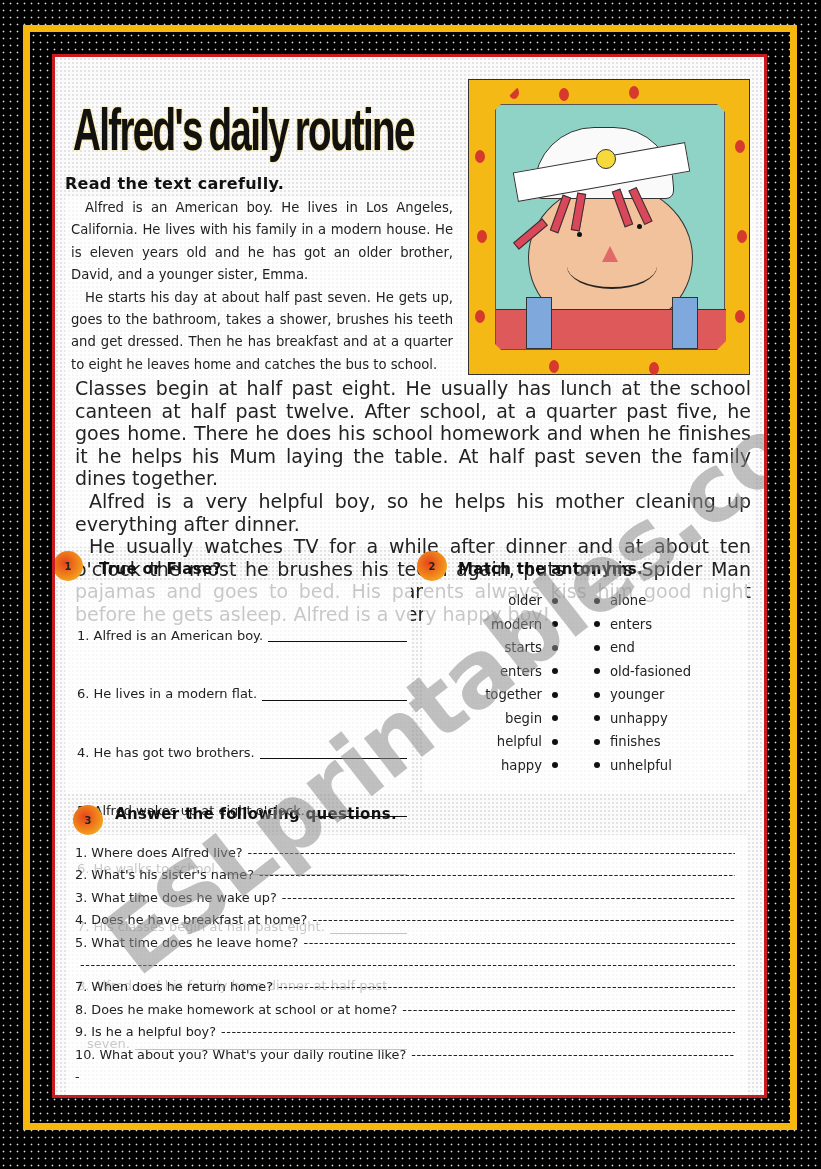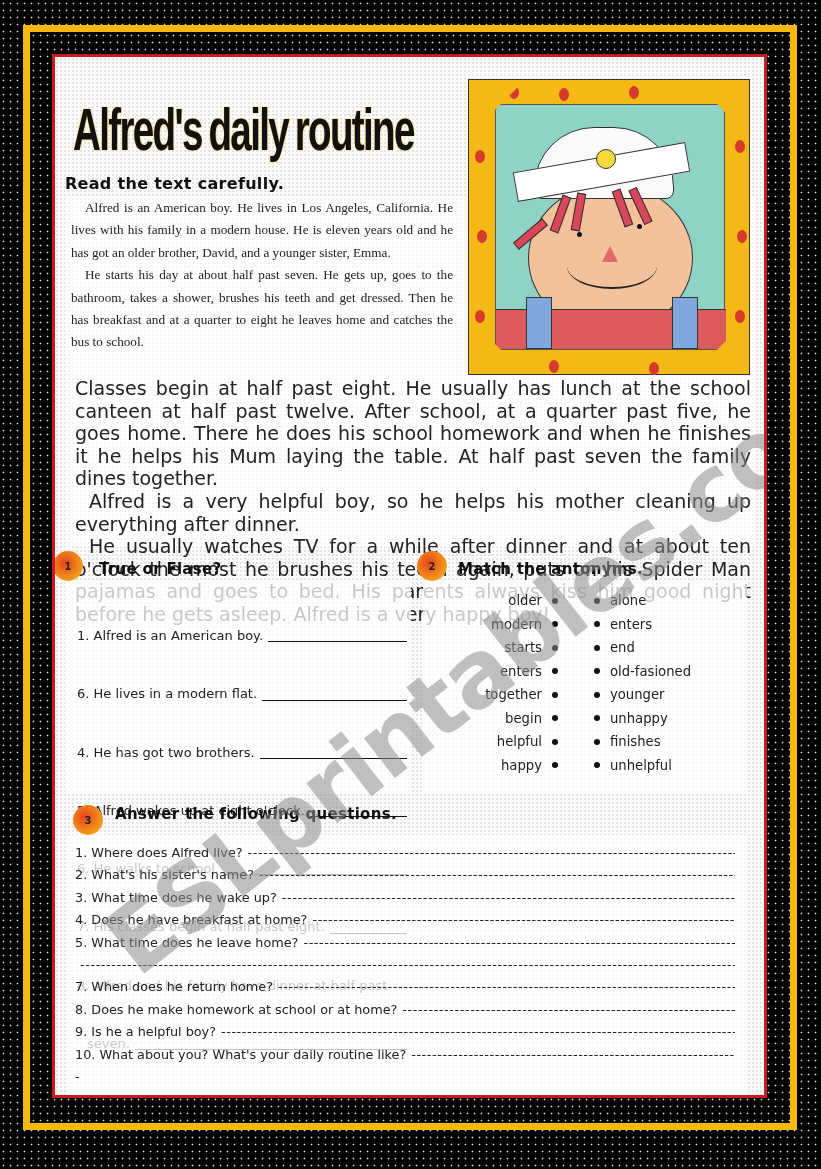--- a/index.html
+++ b/index.html
@@ -36,21 +36,21 @@
     transform: scaleX(0.82) scaleY(1.25); transform-origin: left top;
     text-shadow: 0 0 2px #f2d35a, 0 0 1px #f2d35a;
     white-space: nowrap;
     word-spacing: -3px;
   }
   .instr {
     left: 10px; top: 117px; font-size: 16px; font-weight: bold; letter-spacing: 0.3px;
   }
   .reading-box {
     left: 16px; top: 140px; width: 382px; font-size: 13.2px; line-height: 22.4px;
-    text-align: justify; color: #222; font-family: Liberation Serif, serif;
+    text-align: justify; color: #222;
   }
   .reading-box p { text-indent: 14px; }
   .reading-wide {
     left: 20px; top: 320px; width: 676px; font-size: 19px; line-height: 22.6px;
     text-align: justify; color: #222;
   }
   .reading-wide p.ind { text-indent: 14px; }
   .reading-bg {
     left: 10px; top: 140px; width: 690px; height: 350px; background: rgba(255,255,255,0.65);
   }

